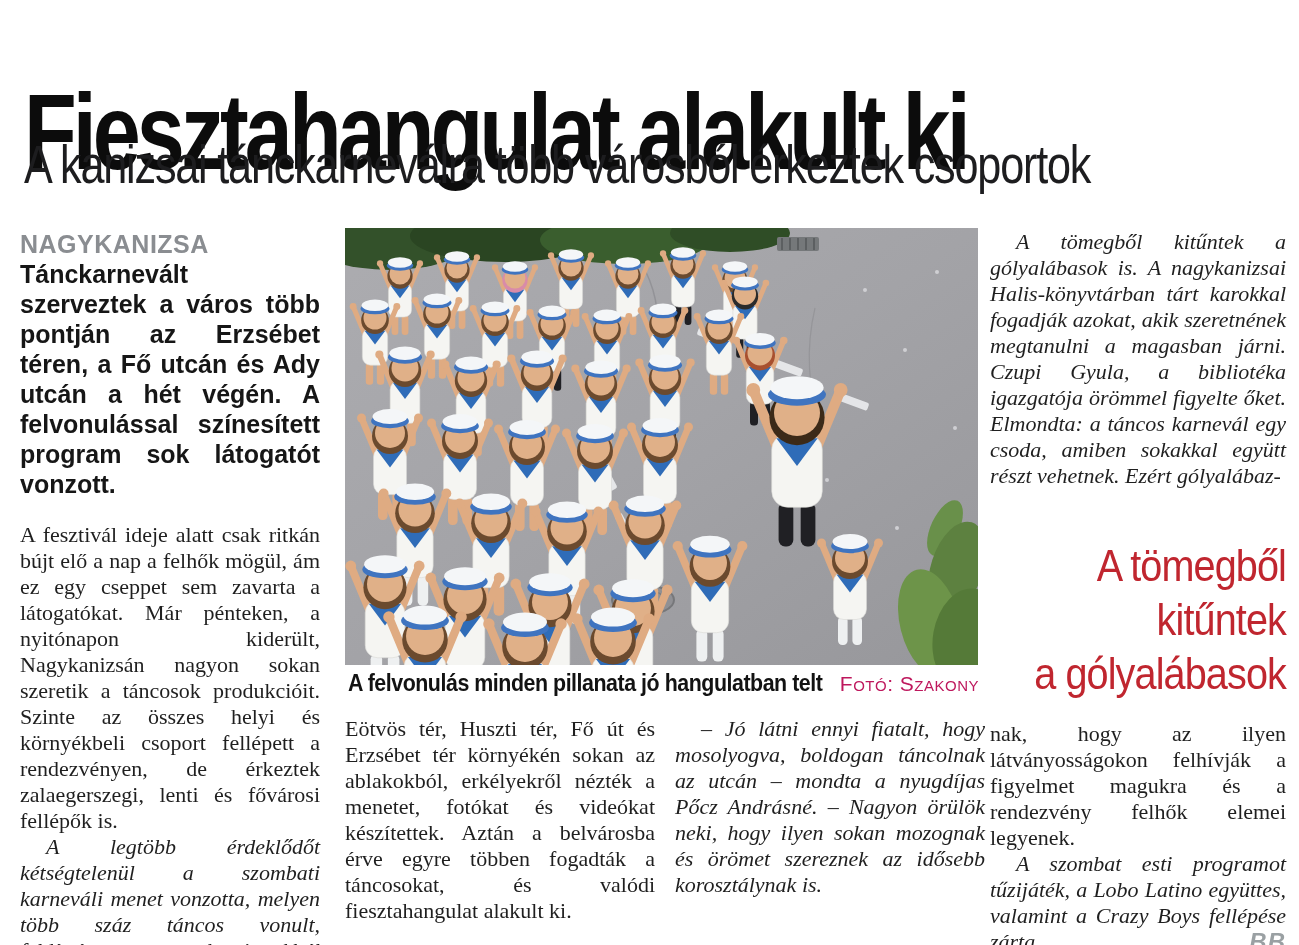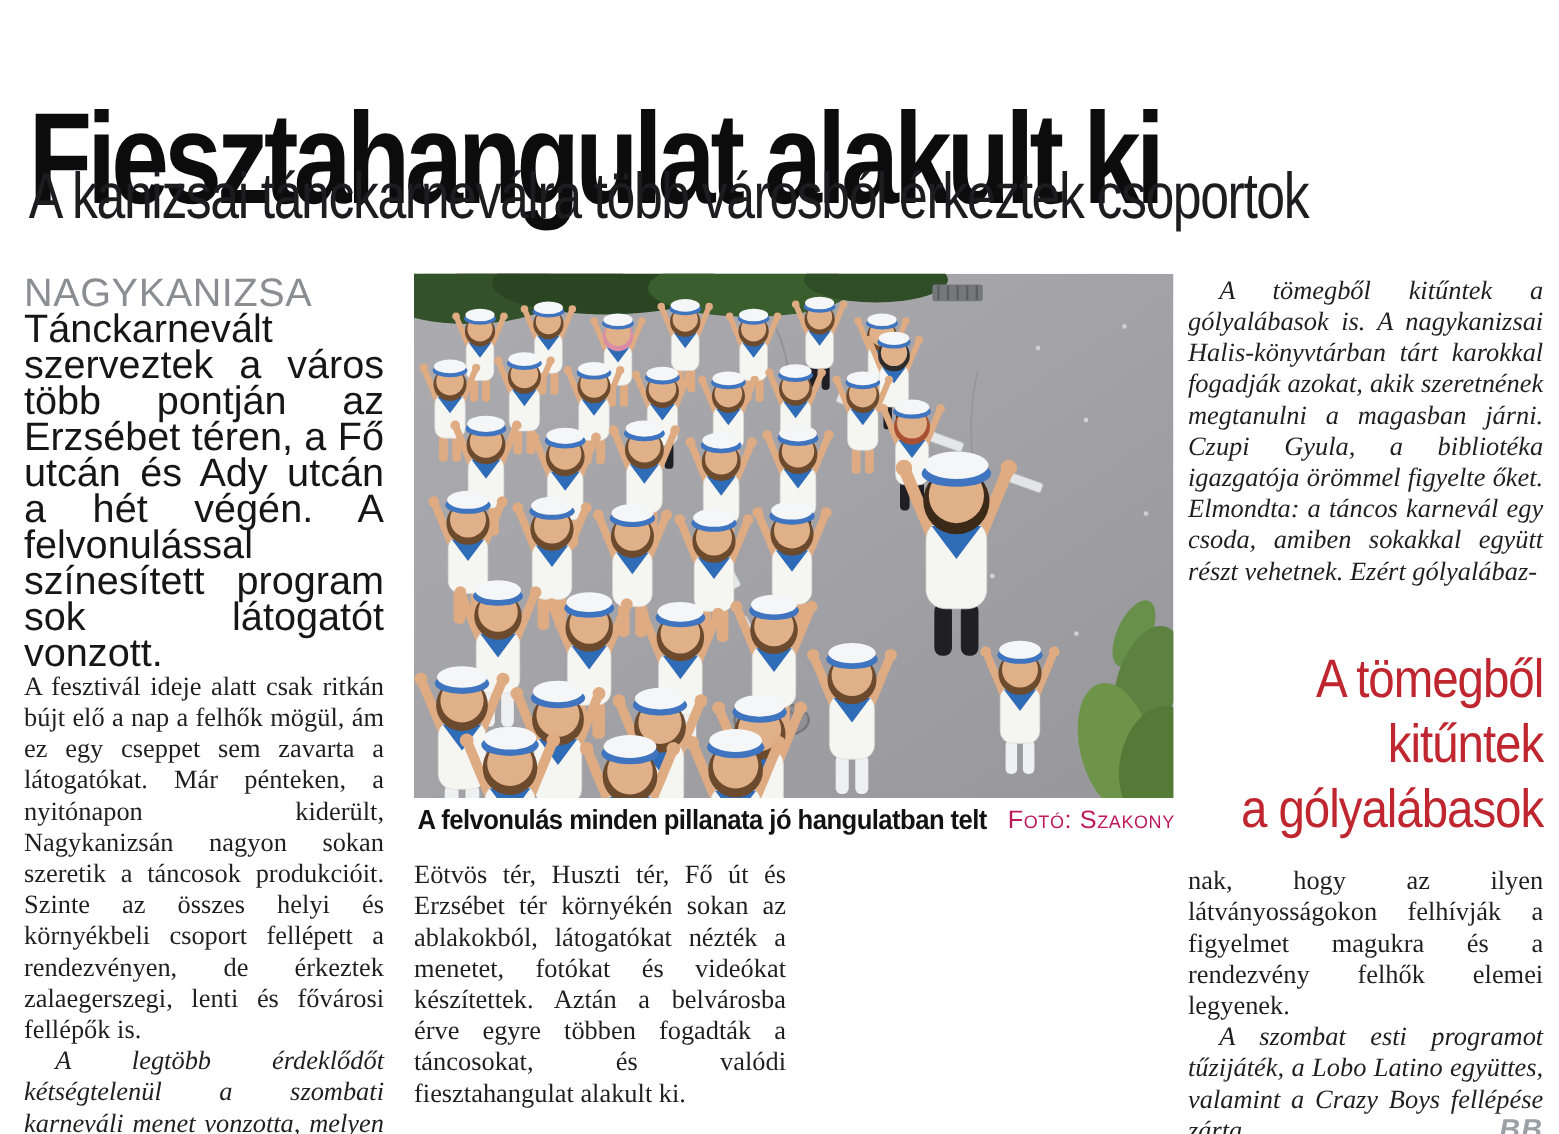--- a/index.html
+++ b/index.html
@@ -5,25 +5,25 @@
   html,body{margin:0;padding:0;background:#ffffff;}
   .page{position:relative;width:1299px;height:945px;background:#fff;overflow:hidden;
         font-family:"Liberation Sans",sans-serif;color:#1a1a1a;padding-left:22px;}
   .headline{position:absolute;left:24px;top:2px;font-size:108px;line-height:1.08;
         font-weight:700;color:#0c0c0c;letter-spacing:-5px;white-space:nowrap;
         transform:scaleX(0.80);transform-origin:0 0;}
   .subheadline{position:absolute;left:24px;top:133px;font-size:54px;font-weight:400;
         color:#1d1d1f;letter-spacing:-1.5px;white-space:nowrap;
         transform:scaleX(0.80);transform-origin:0 0;}
   .col-left{position:absolute;left:20px;top:229px;width:300px;}
-  .lead{margin:0;font-size:33px;line-height:30px;font-weight:400;color:#161616;text-align:justify;}
+  .lead{margin:0;font-size:25px;line-height:30px;font-weight:700;color:#161616;text-align:justify;}
   .lead .loc{color:#8a8d91;letter-spacing:.5px;}
   .serif{font-family:"Liberation Serif",serif;font-size:22px;line-height:26px;
         color:#1f1f1f;text-align:justify;margin:0;}
-  .gap-top{}
+  .gap-top{margin-top:23px;}
   .indent{text-indent:26px;font-style:italic;}
   .photo-wrap{position:absolute;left:345px;top:228px;width:633px;height:437px;overflow:hidden;}
   .photo-wrap svg{display:block;width:633px;height:437px;}
   .caption-row{position:absolute;left:348px;top:670px;width:633px;height:30px;}
   .caption{position:absolute;left:0;top:0;font-size:23px;font-weight:700;color:#121212;
         letter-spacing:-.5px;white-space:nowrap;transform:scaleX(0.93);transform-origin:0 0;}
   .credit{position:absolute;right:2px;top:2px;font-variant:small-caps;font-size:21px;
         color:#be185d;letter-spacing:.5px;white-space:nowrap;}
   .bot-col{position:absolute;top:716px;width:310px;}
   #bot-col-1{left:345px;} #bot-col-2{left:675px;}
@@ -624,21 +624,24 @@
       </g>
     </svg>
   </div>
 
   <div class="caption-row">
     <div class="caption">A felvonulás minden pillanata jó hangulatban telt</div>
     <div class="credit">Fotó: Szakony</div>
   </div>
 
   <div class="bot-col" id="bot-col-1">
-    <p class="serif">Eötvös tér, Huszti tér, Fő út és Erzsébet tér környékén sokan az ablakokból, látogatókat nézték a menetet, fotókat és videókat készítettek. Aztán a belvárosba érve egyre többen fogadták a táncosokat, és valódi fiesztahangulat alakult ki.</p>
+    <p class="serif">Eötvös tér, Huszti tér, Fő út és Erzsébet tér környékén sokan az ablakokból, erkélyekről nézték a menetet, fotókat és videókat készítettek. Aztán a belvárosba érve egyre többen fogadták a táncosokat, és valódi fiesztahangulat alakult ki.</p>
+  </div>
+  <div class="bot-col" id="bot-col-2">
+    <p class="serif indent">– Jó látni ennyi fiatalt, hogy mosolyogva, boldogan táncolnak az utcán – mondta a nyugdíjas Pőcz Andrásné. – Nagyon örülök neki, hogy ilyen sokan mozognak és örömet szereznek az idősebb korosztálynak is.</p>
   </div>
 
   <div class="col-right">
     <p class="serif indent">A tömegből kitűntek a gólyalábasok is. A nagykanizsai Halis-könyvtárban tárt karokkal fogadják azokat, akik szeretnének megtanulni a magasban járni. Czupi Gyula, a bibliotéka igazgatója örömmel figyelte őket. Elmondta: a táncos karnevál egy csoda, amiben sokakkal együtt részt vehetnek. Ezért gólyalábaz-</p>
     <div class="pull-quote">
       <div>A tömegből</div>
       <div>kitűntek</div>
       <div>a gólyalábasok</div>
     </div>
     <div class="right-bottom">

